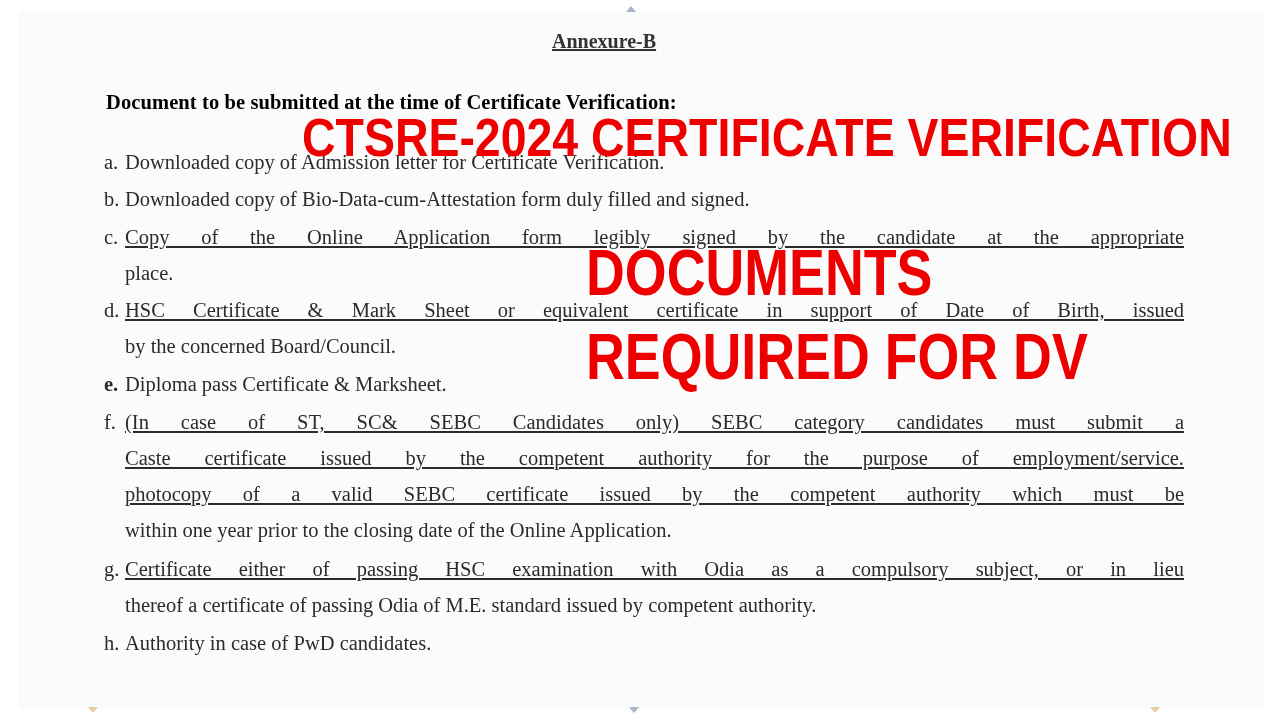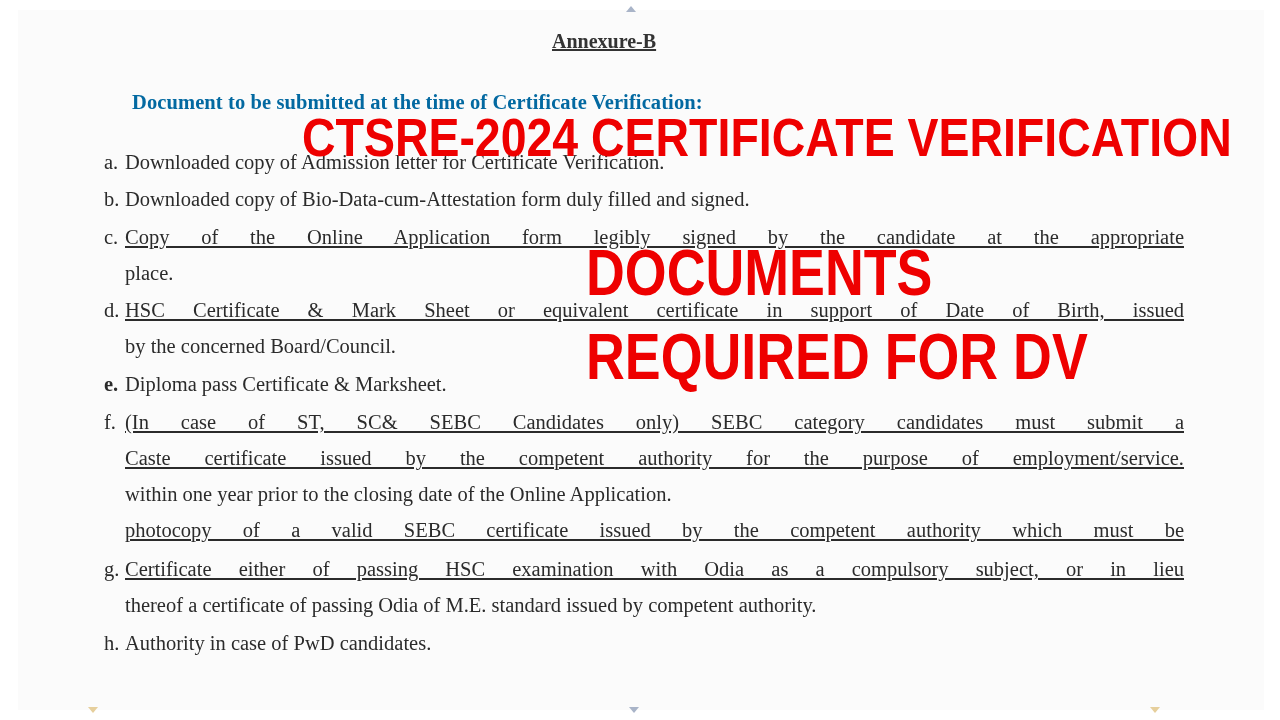--- a/index.html
+++ b/index.html
@@ -19,21 +19,21 @@
   }
   .mark.up { border-bottom:6px solid #a9b4c8; }
   .mark.down { border-top:6px solid #a9b4c8; }
   .mark.tan { border-top:6px solid #e6cf9c; }
   .annex {
     position:absolute; left:552px; top:30px;
     font-size:20px; font-weight:bold; text-decoration:underline; color:#333;
   }
   .heading {
     position:absolute; left:106px; top:91px;
-    font-size:20.5px; font-weight:bold; color:#0369a1; letter-spacing:0.1px;margin-left:26px;
+    font-size:20.5px; font-weight:bold; color:#000000; letter-spacing:0.1px;
   }
   .item {
     position:absolute; left:104px; width:1080px;
     font-size:20.5px; line-height:36px; color:#2b2b2b;
   }
   .item .lbl { position:absolute; left:0; top:0; width:40px; }
   .item .txt { margin-left:21px; display:block; text-align:justify; text-align-last:left; }
   .item .txt.full { text-align-last:justify;text-decoration:underline; }
   .overlay {
     position:absolute; color:#ee0000;
@@ -78,22 +78,22 @@
 
 <div class="item" style="top:366px; font-weight:normal;">
   <span class="lbl" style="font-weight:bold;">e.</span>
   <span class="txt">Diploma pass Certificate &amp; Marksheet.</span>
 </div>
 
 <div class="item" style="top:404px;">
   <span class="lbl">f.</span>
   <span class="txt full">(In case of ST, SC&amp; SEBC Candidates only) SEBC category candidates must submit a</span>
   <span class="txt full">Caste certificate issued by the competent authority for the purpose of employment/service.</span>
+  <span class="txt full">photocopy of a valid SEBC certificate issued by the competent authority which must be</span>
   <span class="txt">within one year prior to the closing date of the Online Application.</span>
-  <span class="txt full">photocopy of a valid SEBC certificate issued by the competent authority which must be</span>
 </div>
 
 <div class="item" style="top:551px;">
   <span class="lbl">g.</span>
   <span class="txt full">Certificate either of passing HSC examination with Odia as a compulsory subject, or in lieu</span>
   <span class="txt">thereof a certificate of passing Odia of M.E. standard issued by competent authority.</span>
 </div>
 
 <div class="item" style="top:625px;">
   <span class="lbl">h.</span>

